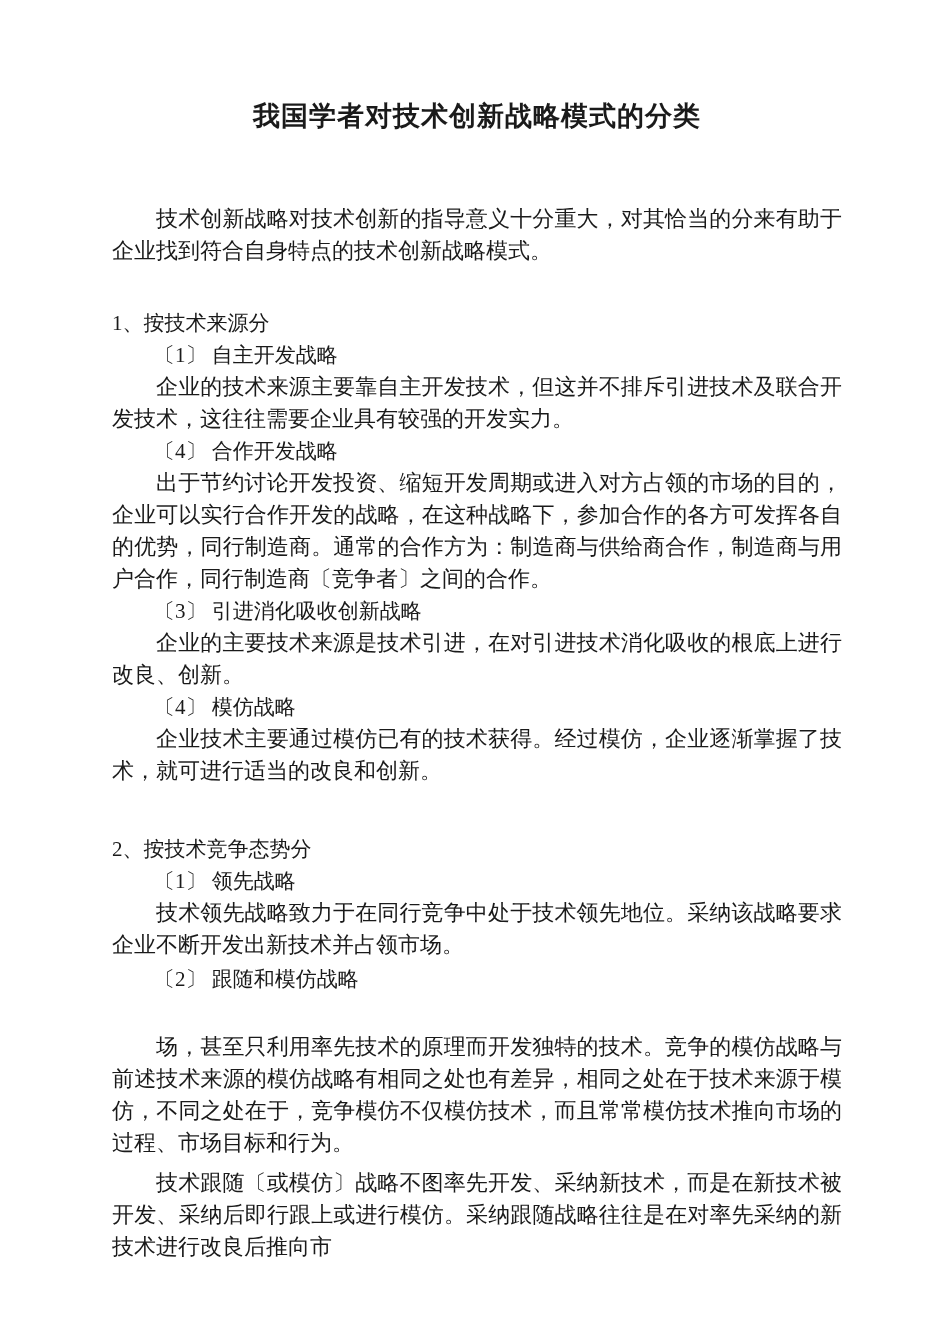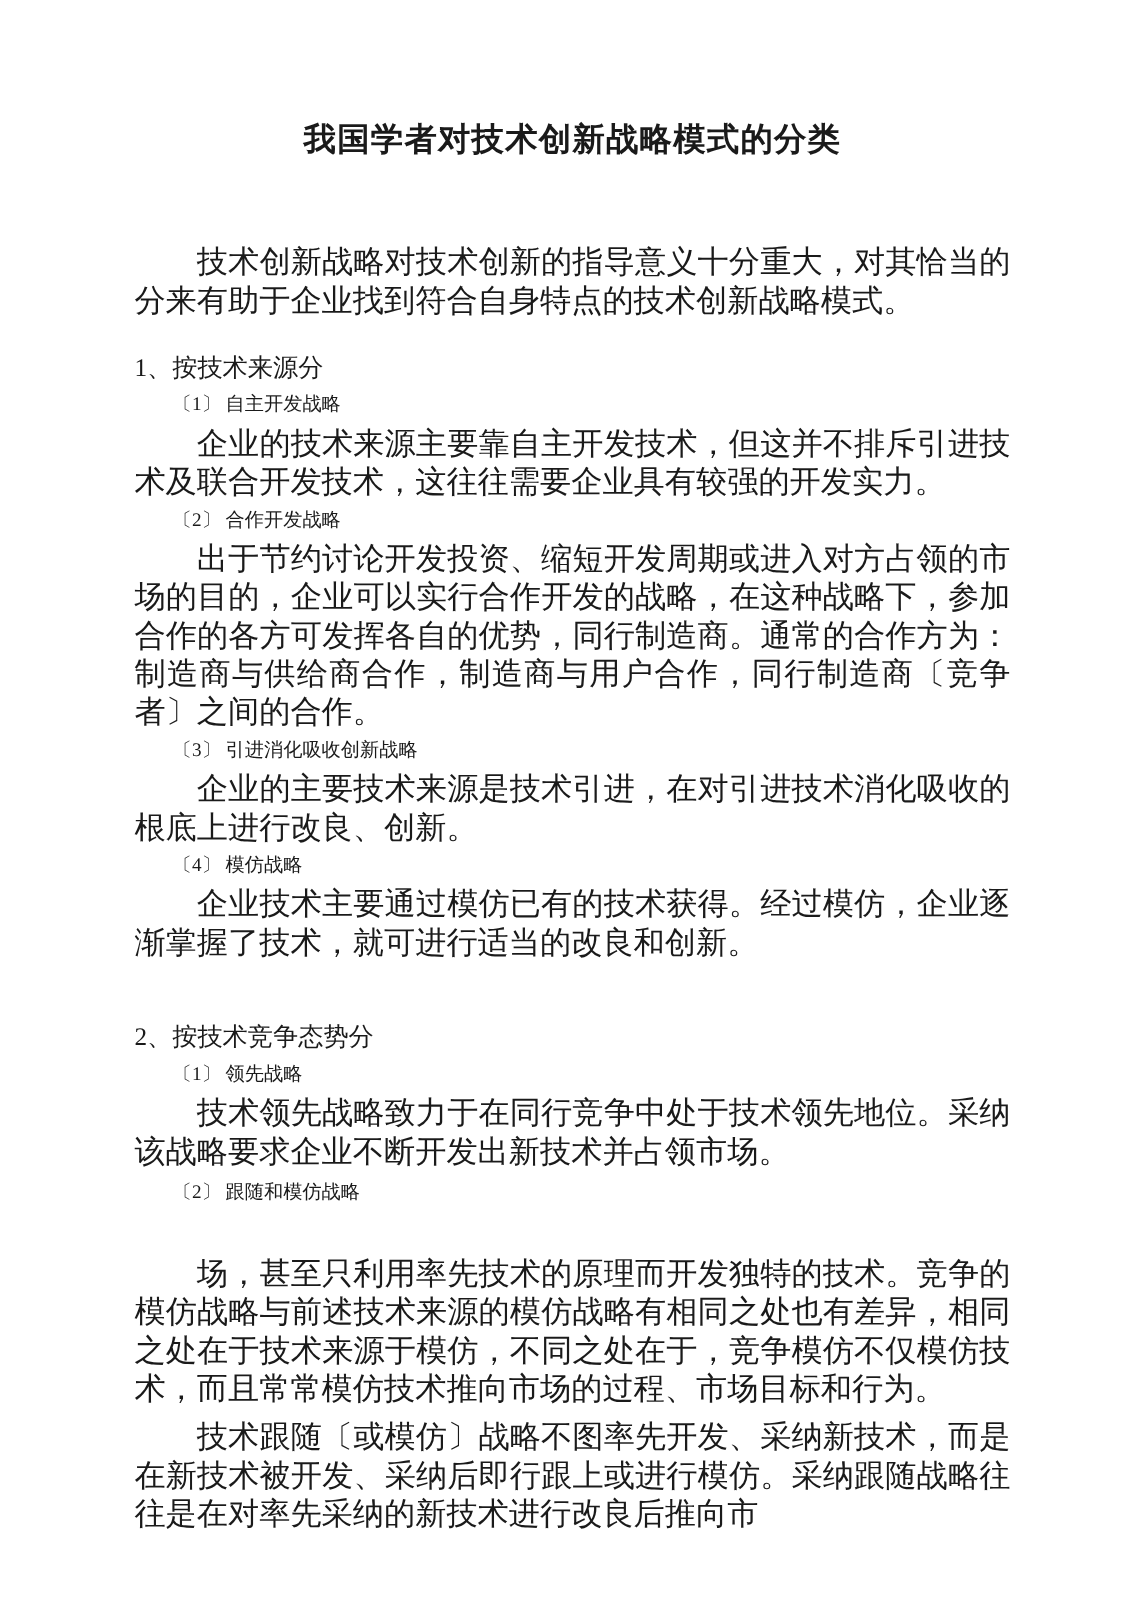--- a/index.html
+++ b/index.html
@@ -22,62 +22,62 @@
   .doc-title {
     margin: 0;
     font-size: 27px;
     font-weight: 700;
     line-height: 33px;
     text-align: center;
     letter-spacing: 1px;
   }
   .para {
     margin: 0;
-    font-size: 26px;
+    font-size: 22px;
     line-height: 32px;
     text-align: justify;
     text-justify: inter-ideograph;
     text-indent: 2em;
   }
   .sec-heading {
     margin: 0;
     font-size: 21px;
     font-weight: 400;
     line-height: 32px;
     text-indent: 0;
   }
   .sub-heading {
     margin: 0;
-    font-size: 16px;
+    font-size: 21px;
     font-weight: 400;
     line-height: 32px;
     text-indent: 2em;
   }
   .intro        { margin-top: 70px; }
-  .sec1         { margin-top: 23px; }
+  .sec1         { margin-top: 40px; }
   .sec2         { margin-top: 46px; }
   .follow-head  { margin-top: 2px; }
   .follow-body  { margin-top: 8px; }
   .closing      { margin-top: 36px; }
 </style>
 </head>
 <body>
 
 <div class="page">
 
   <h1 class="doc-title">我国学者对技术创新战略模式的分类</h1>
 
   <p class="para intro">技术创新战略对技术创新的指导意义十分重大，对其恰当的分来有助于企业找到符合自身特点的技术创新战略模式。</p>
 
   <h2 class="sec-heading sec1">1、按技术来源分</h2>
 
   <h3 class="sub-heading">〔1〕 自主开发战略</h3>
   <p class="para">企业的技术来源主要靠自主开发技术，但这并不排斥引进技术及联合开发技术，这往往需要企业具有较强的开发实力。</p>
 
-  <h3 class="sub-heading">〔2〕 合作开发战略</h3>
+  <h3 class="sub-heading">〔4〕 合作开发战略</h3>
   <p class="para">出于节约讨论开发投资、缩短开发周期或进入对方占领的市场的目的，企业可以实行合作开发的战略，在这种战略下，参加合作的各方可发挥各自的优势，同行制造商。通常的合作方为：制造商与供给商合作，制造商与用户合作，同行制造商〔竞争者〕之间的合作。</p>
 
   <h3 class="sub-heading">〔3〕 引进消化吸收创新战略</h3>
   <p class="para">企业的主要技术来源是技术引进，在对引进技术消化吸收的根底上进行改良、创新。</p>
 
   <h3 class="sub-heading">〔4〕 模仿战略</h3>
   <p class="para">企业技术主要通过模仿已有的技术获得。经过模仿，企业逐渐掌握了技术，就可进行适当的改良和创新。</p>
 
   <h2 class="sec-heading sec2">2、按技术竞争态势分</h2>
 

